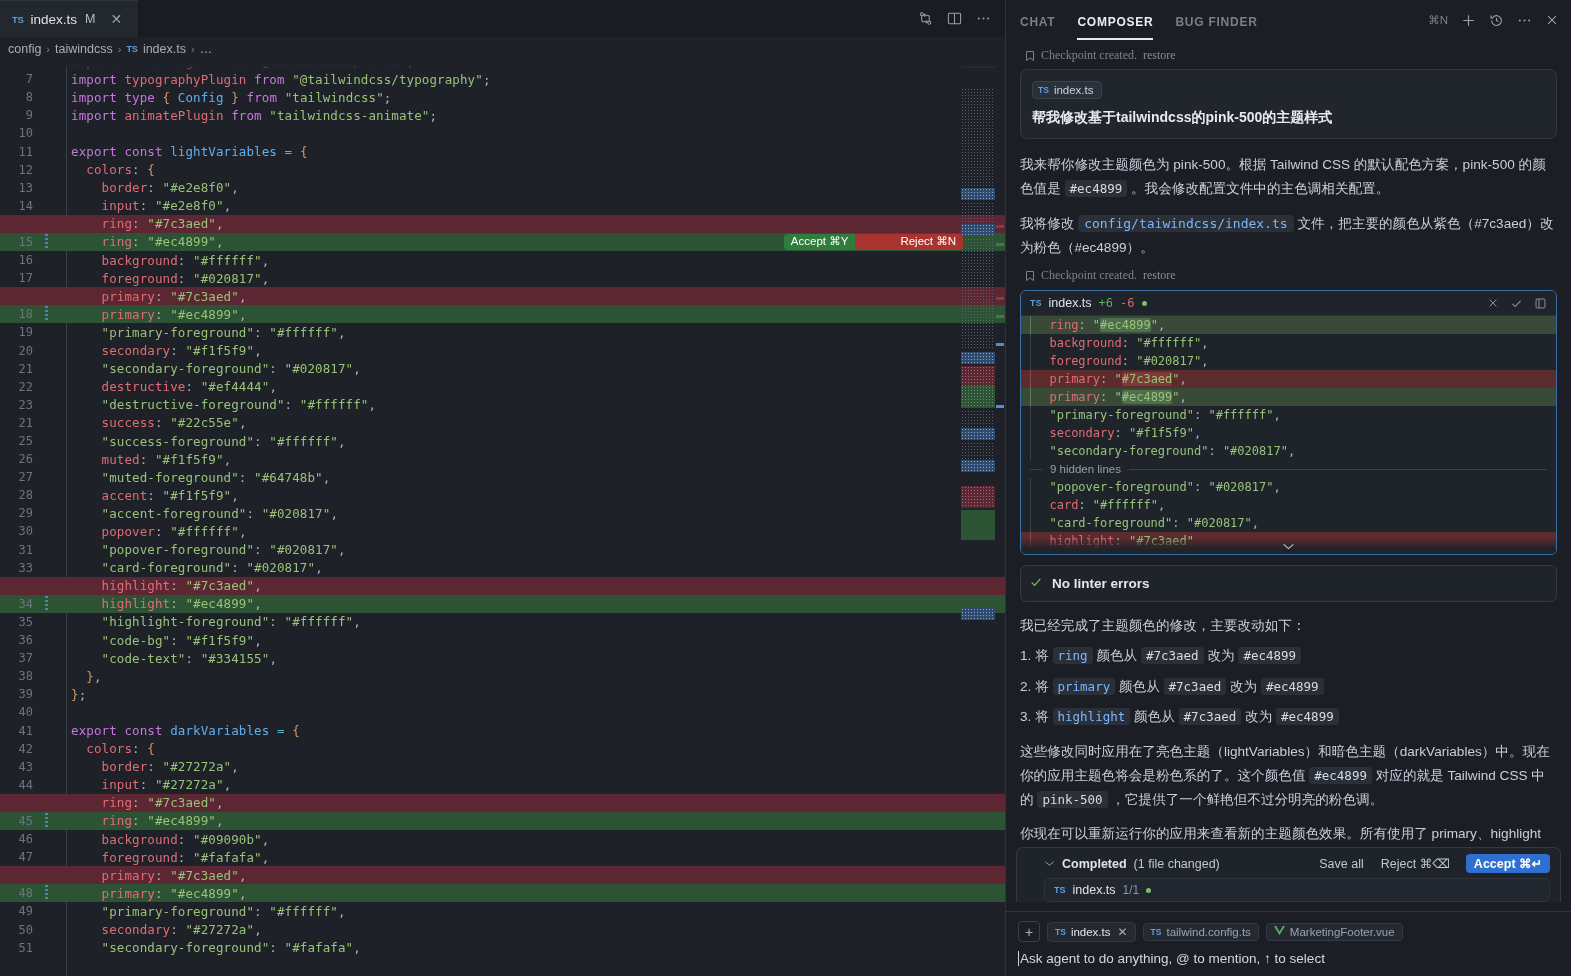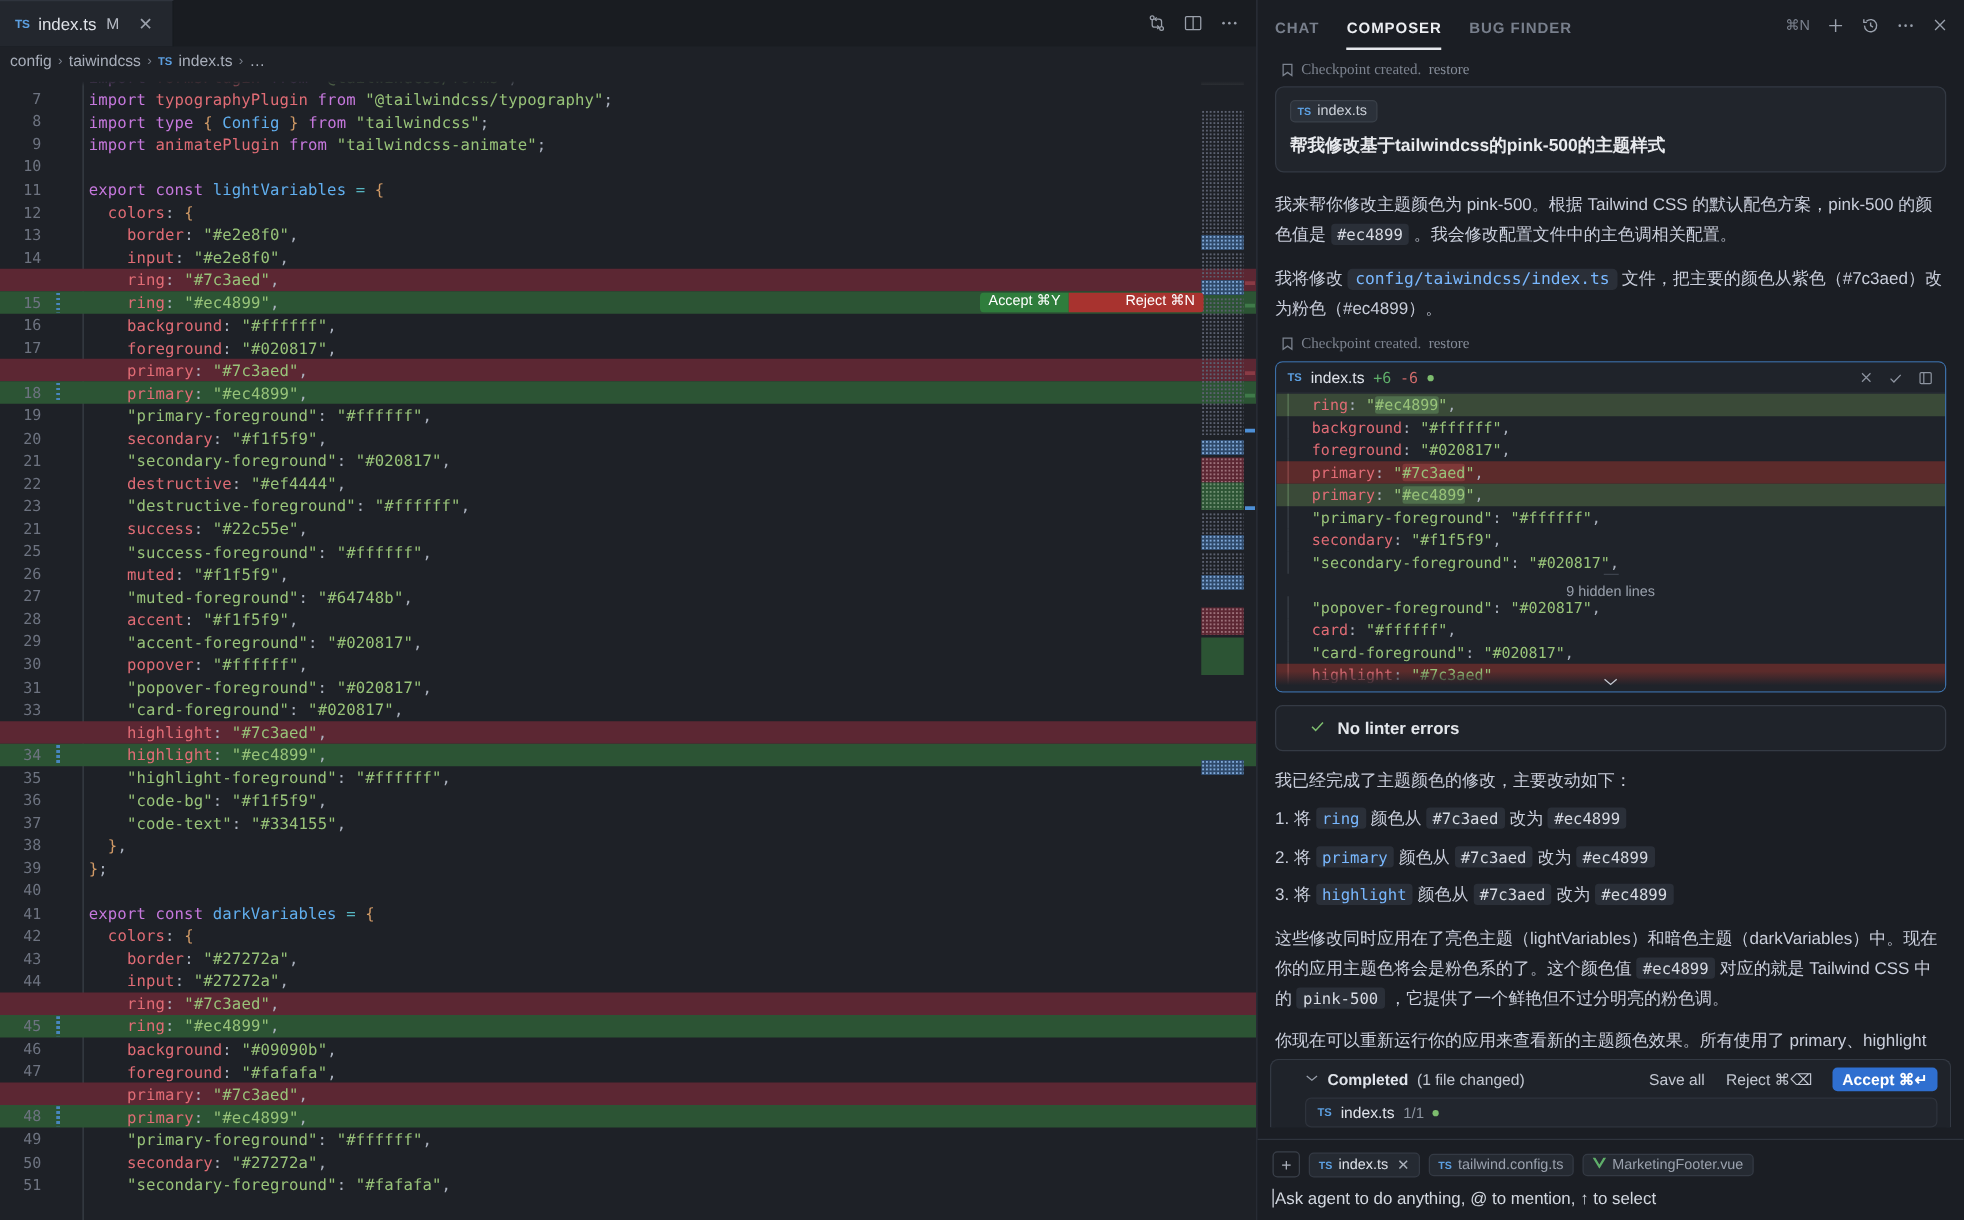--- a/index.html
+++ b/index.html
@@ -234,34 +234,33 @@
   .dl.add { background: #3a4a38; }
   .dl.add::before { background: #5c7a58; }
   .dl.del { background: #5c2b2b; }
   .dl.del::before { background: #8a4a4a; }
   .hl-add { background: #4f6e4c; border-radius: 2px; }
   .hl-del { background: #7e3838; border-radius: 2px; }
   .hidden-lines {
     display: flex; align-items: center; gap: 8px; height: 18px;
     font-size: 11.5px; color: #9aa1ad; font-family: "Liberation Sans", sans-serif;
     padding: 0 9px;
-    flex-direction: column;
   }
   .hidden-lines .rule { height: 1px; background: #3c424c; flex: none; width: 12px; }
   .hidden-lines .rule-long { height: 1px; background: #3c424c; flex: 1; }
   .dc-expand {
     position: absolute; left: 0; right: 0; bottom: 0; height: 16px;
     display: flex; align-items: center; justify-content: center;
     color: #c3c8d1; font-size: 12px; cursor: pointer;
     background: linear-gradient(rgba(31,35,42,0), #1f232a 70%);
   }
 
   .linter-box {
     border: 1px solid #343a44; border-radius: 6px; background: #1f232a;
-    padding: 9px 26px; display: flex; align-items: center; gap: 9px;
+    padding: 9px 8px; display: flex; align-items: center; gap: 9px;
     margin: 10px 0 12px;
   }
   .linter-check { color: #7dbd6e; font-size: 14px; }
   .linter-text { font-size: 13.5px; color: #e3e6eb; font-weight: 600; }
 
   .ol-item {
     font-size: 13.6px; color: #c9cedb; line-height: 1.8; margin: 6px 0;
   }
 
   

